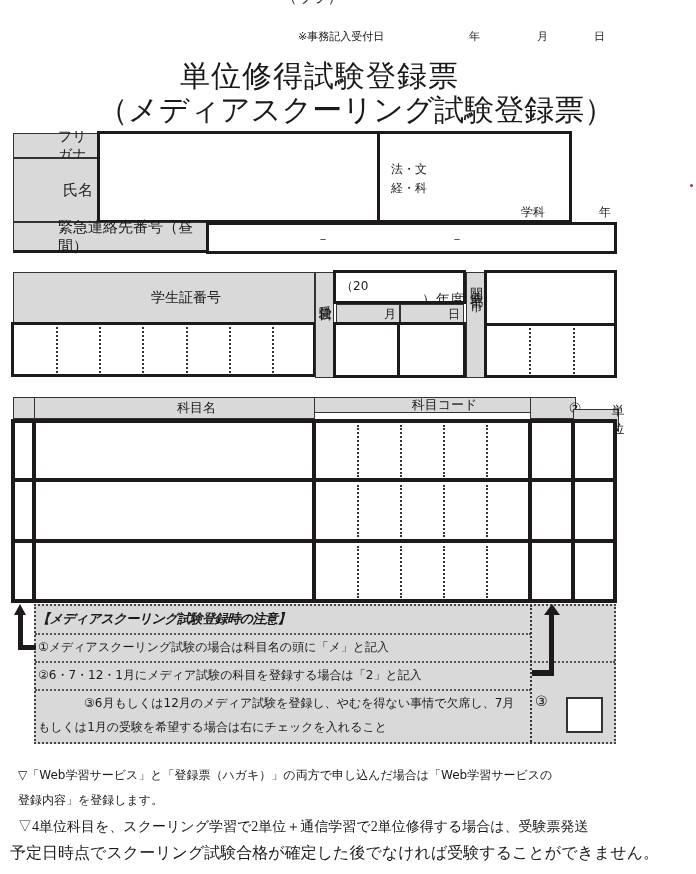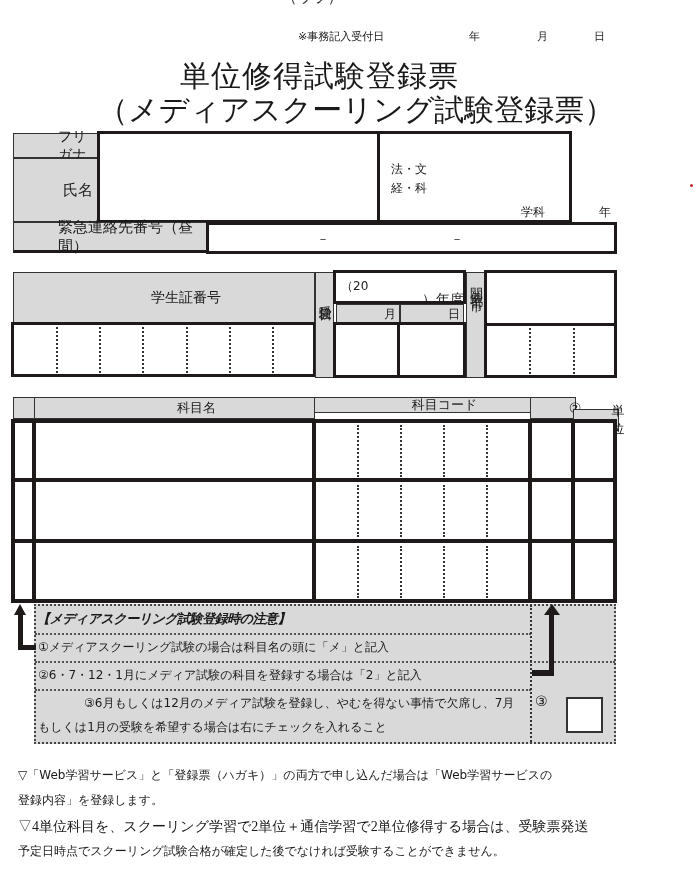--- a/index.html
+++ b/index.html
@@ -199,14 +199,14 @@
 
   <div class="thick" style="left:549px; top:614px; width:5px; height:61px;"></div>
   <div class="thick" style="left:532px; top:670px; width:22px; height:6px;"></div>
   <div class="abs" style="left:544px; top:604px; width:0; height:0; border-left:8px solid transparent; border-right:8px solid transparent; border-bottom:11px solid #1f1a1a;"></div>
 </div>
 
 <div>
   <div class="txt" style="left:18px; top:767px; font-size:12px;">▽「Web学習サービス」と「登録票（ハガキ）」の両方で申し込んだ場合は「Web学習サービスの</div>
   <div class="txt" style="left:18px; top:792px; font-size:12px;">登録内容」を登録します。</div>
   <div class="txt" style="left:18px; top:818px; font-size:14px;font-family:Liberation Serif, serif;">▽4単位科目を、スクーリング学習で2単位＋通信学習で2単位修得する場合は、受験票発送</div>
-  <div class="txt" style="left:18px; top:843px; font-size:12px;">予定日時点でスクーリング試験合格が確定した後でなければ受験することができません。</div>
+  <div class="txt" style="left:10px; top:843px; font-size:16px;">予定日時点でスクーリング試験合格が確定した後でなければ受験することができません。</div>
 </div>
 
 </body></html>

